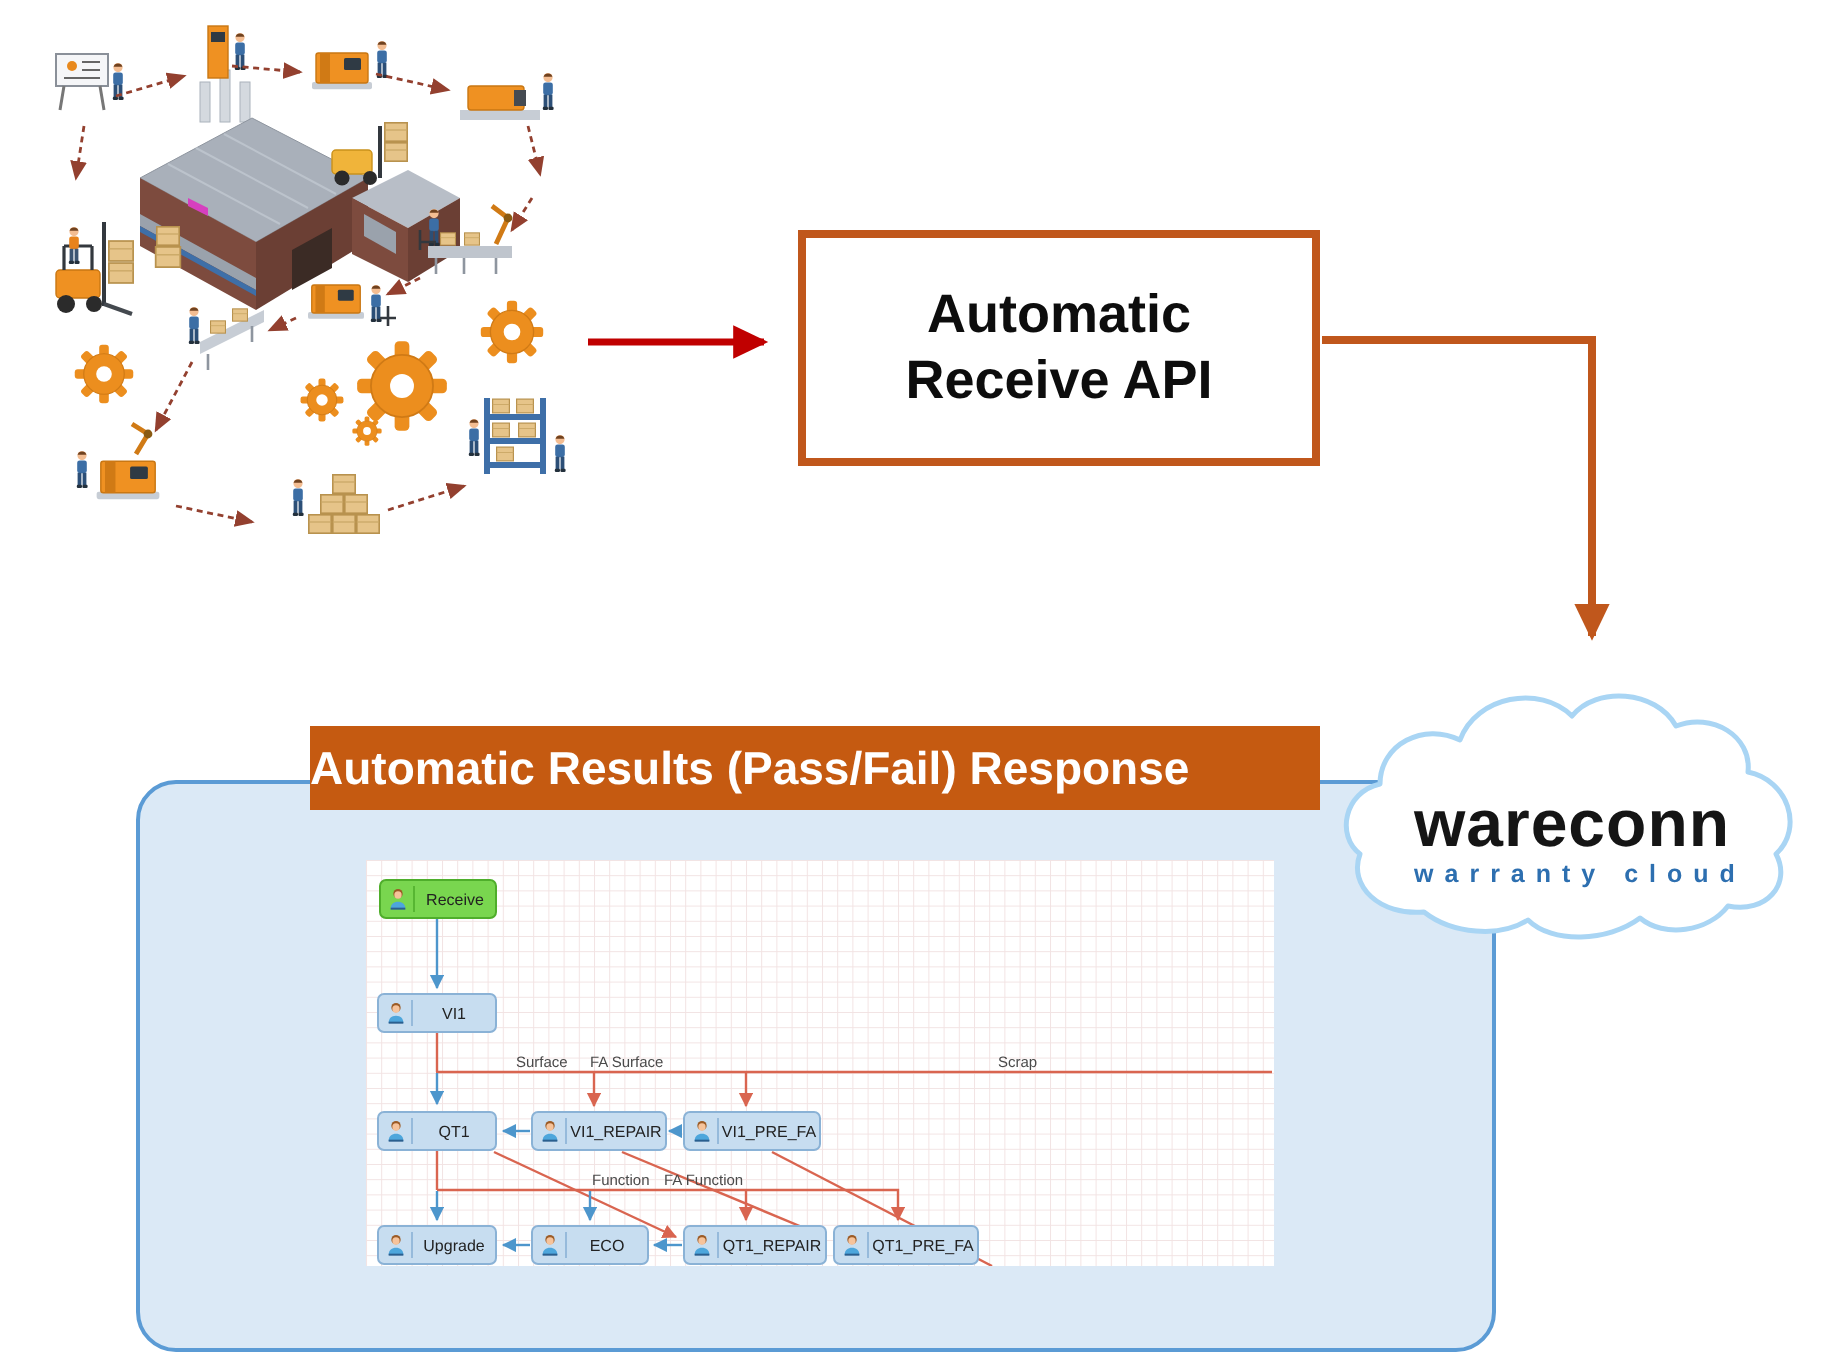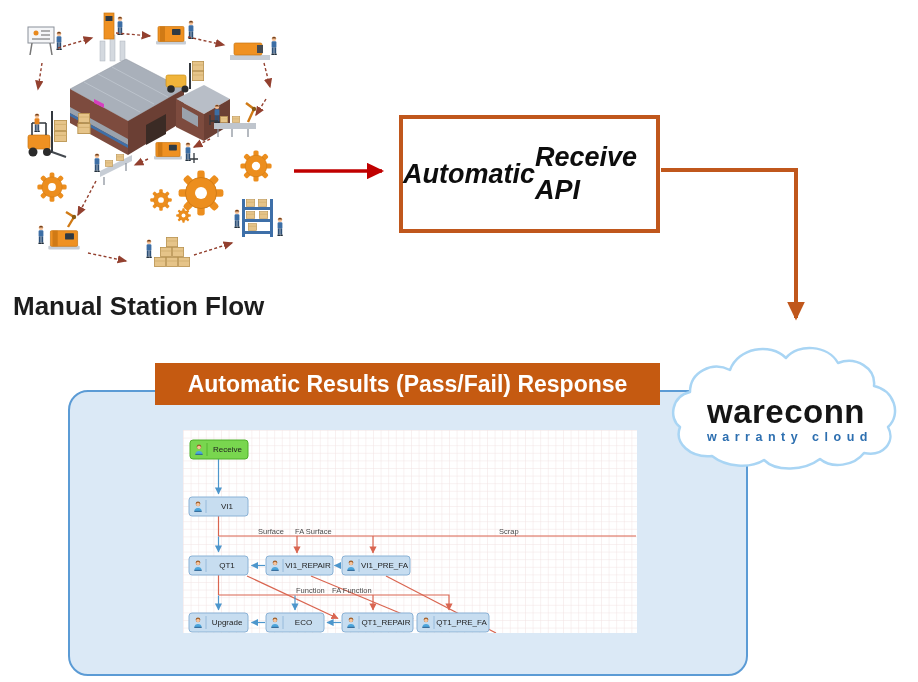--- a/index.html
+++ b/index.html
@@ -3,26 +3,26 @@
 <meta charset="utf-8">
 <style>
   html,body{margin:0;padding:0;background:#fff;}
   .page{position:relative;width:918px;height:682px;background:#fff;overflow:hidden;
         font-family:"Liberation Sans","DejaVu Sans",sans-serif;}
   .abs{position:absolute;}
   
   .manual-label{left:13px;top:291px;font-size:26px;font-weight:700;color:#1d1d1d;letter-spacing:0px;}
   
   .api-box{left:399px;top:115px;width:261px;height:118px;box-sizing:border-box;
-           border:4px solid #C0571C;background:#fff;display:flex;
-           align-items:center;justify-content:center;z-index:3;font-style:italic;}
+           border:4px solid #C0571C;background:#fff;display:flex;flex-direction:column;
+           align-items:center;justify-content:center;z-index:3;}
   .api-box div{font-size:27px;font-weight:700;color:#0d0d0d;line-height:1.22;}
   
   .banner{left:155px;top:363px;width:505px;height:42px;background:#C55A11;z-index:5;
-          display:flex;align-items:center;justify-content:center;}
+          display:flex;align-items:center;}
   .banner span{color:#fff;font-size:23px;font-weight:700;}
   
   .container{left:68px;top:390px;width:680px;height:286px;box-sizing:border-box;
              background:#DBE9F6;border:2px solid #5B9BD5;border-radius:20px;z-index:1;}
   
   .diagram{left:183px;top:430px;width:454px;height:203px;z-index:2;}
   
   .cloud{left:664px;top:328px;width:250px;height:158px;z-index:6;}
   
   .overlay{left:0;top:0;width:918px;height:682px;z-index:4;pointer-events:none;}
@@ -222,21 +222,20 @@
       <path class="dash" marker-end="url(#arrM)" d="M258 96 L248 112"></path>
       <path class="dash" marker-end="url(#arrM)" d="M202 136 L186 144"></path>
       <path class="dash" marker-end="url(#arrM)" d="M140 156 L127 162"></path>
       <path class="dash" marker-end="url(#arrM)" d="M88 178 L70 212"></path>
       <path class="dash" marker-end="url(#arrM)" d="M80 250 L118 258"></path>
       <path class="dash" marker-end="url(#arrM)" d="M186 252 L224 240"></path>
       <path class="dash" marker-end="url(#arrM)" d="M34 60 L30 86"></path>
     </g>
   </svg>
 
-  <div class="abs manual-label">Manual Station Flow</div>
 
   <div class="abs api-box">
     <div>Automatic</div>
     <div>Receive API</div>
   </div>
 
   <div class="abs banner">
     <span>Automatic Results (Pass/Fail) Response</span>
   </div>
 

